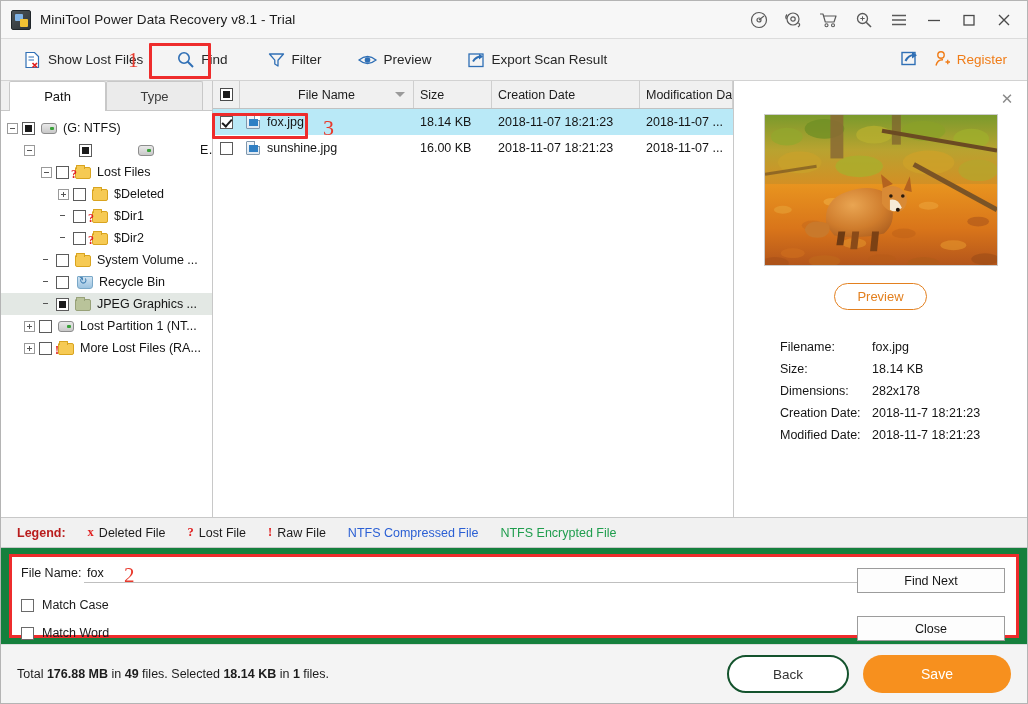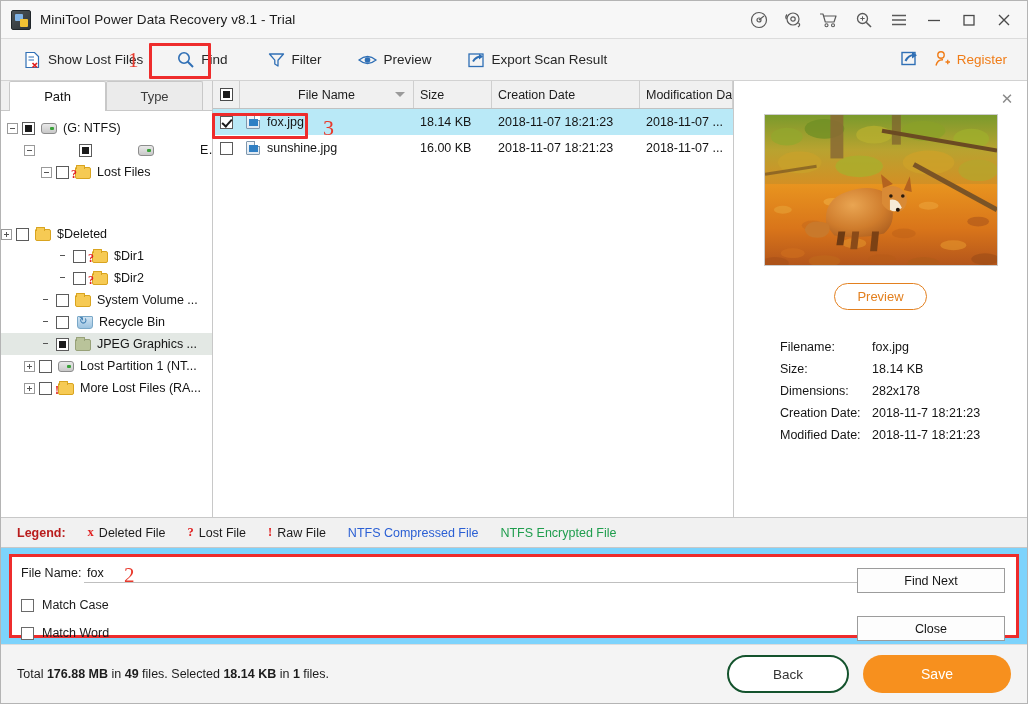--- a/index.html
+++ b/index.html
@@ -314,21 +314,21 @@
   }
   .legend b { font-weight: bold; color:#b91c1c; }
   .lg-item { display: flex; align-items: center; gap: 5px; color:#1b1b1b; }
   .lg-sym { color: #e02020; font-weight: bold; font-family:"Liberation Serif",serif; }
   .lg-blue { color: #2a5fd4; }
   .lg-green { color: #1f9d4d; }
 
   
   .find-wrap {
     flex: 0 0 96px; position: relative;
-    background: #7dd3fc; padding: 6px 8px;
+    background: #15803d; padding: 6px 8px;
   }
   .find-panel {
     position: absolute; left: 8px; top: 6px;
     width: 1010px; height: 84px;
     border: 3px solid #ee2c2c;
     background: #fff;
   }
   .find-inner { position: relative; width: 100%; height: 100%; }
   .fn-label {
     position: absolute; left: 9px; top: 9px; font-size: 12.5px;
@@ -532,21 +532,21 @@
             <span class="tlabel">Existing Partition (N...</span>
           </div>
           <div class="trow" style="padding-left: 40px;">
             <span class="expander"></span>
             <span class="cbx "></span>
             <span class="ico folder">
               <span class="mark">?</span>
             </span>
             <span class="tlabel">Lost Files</span>
           </div>
-          <div class="trow" style=" margin-top: 40px;">
+          <div class="trow" style="padding-left: 57px;">
             <span class="expander plus"></span>
             <span class="cbx "></span>
             <span class="ico folder"></span>
             <span class="tlabel">$Deleted</span>
           </div>
           <div class="trow" style="padding-left: 57px;">
             <span class="expander none"></span>
             <span class="cbx "></span>
             <span class="ico folder">
               <span class="mark">?</span>

